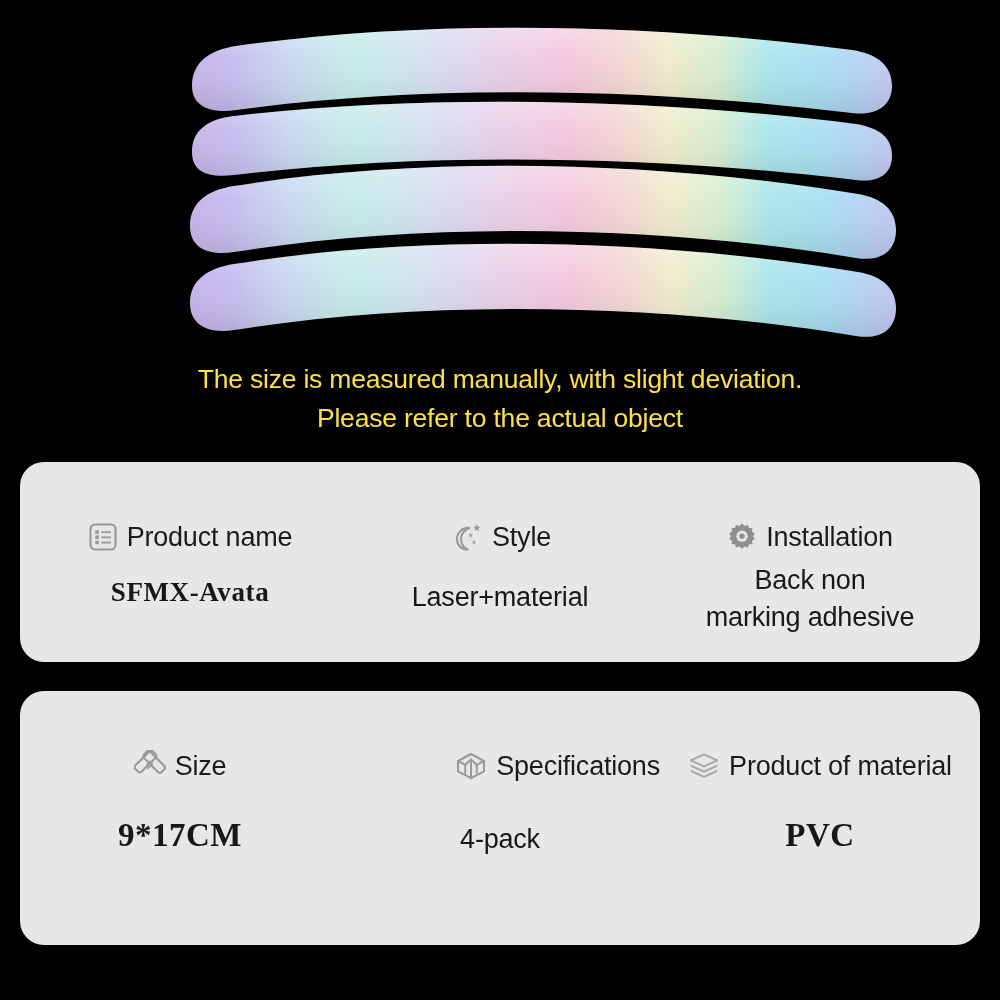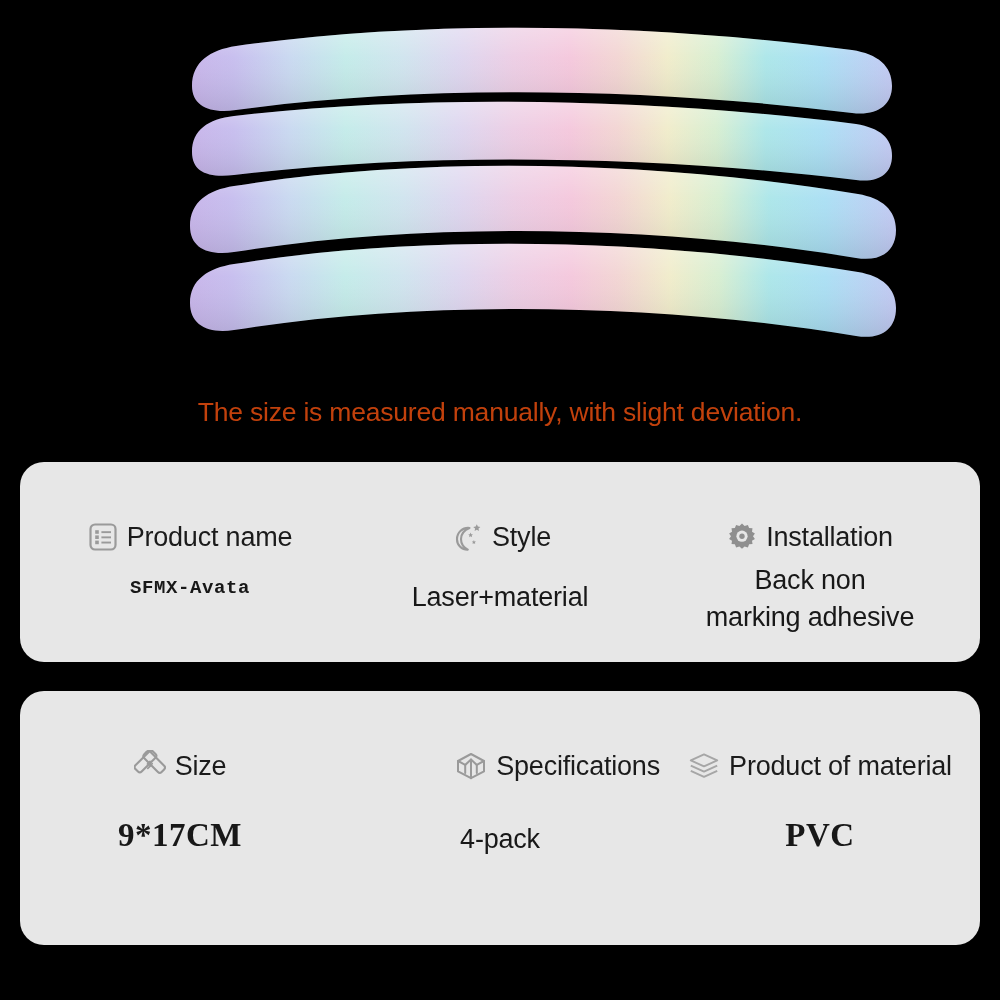--- a/index.html
+++ b/index.html
@@ -23,24 +23,24 @@
     width: 1000px;
     height: 455px;
     background: #000000;
     overflow: hidden;
   }
 
   
   #caption {
     position: absolute;
     left: 0;
-    top: 393px;
+    top: 360px;
     width: 1000px;
     text-align: center;
-    color: #c2410c;
+    color: #fde047;
     font-size: 26.5px;
     line-height: 39px;
     letter-spacing: -0.2px;
     font-family: "Liberation Sans", sans-serif;
   }
   #caption .cap-line { display: block; white-space: nowrap; }
 
   
   .spec-card {
     position: absolute;
@@ -87,23 +87,23 @@
     letter-spacing: -0.2px;
   }
   .spec-value {
     position: absolute;
     left: 0;
     width: 100%;
     text-align: center;
     color: #181818;
   }
   .val-sans-bold {
-    font-family: Liberation Mono, monospace;
+    font-family: Liberation Serif, serif;
     font-weight: bold;
-    font-size: 19px;
+    font-size: 27px;
     letter-spacing: 0.6px;
   }
   .val-sans {
     font-family: "Liberation Sans", sans-serif;
     font-weight: normal;
     font-size: 27px;
     letter-spacing: -0.2px;
     line-height: 37px;
   }
   .val-serif-bold {
@@ -210,20 +210,21 @@
                C 896 330 880 340 856 336
                C 652 302 420 300 234 330
                C 208 334 190 325 190 303 Z" fill="url(#holoShade)"></path>
     </g>
   </svg>
 
 </div>
 
 <div id="caption">
   <span class="cap-line">The size is measured manually, with slight deviation.</span>
+  <span class="cap-line">Please refer to the actual object</span>
 </div>
 
 <div class="spec-card" id="spec-card-1">
   <div class="spec-row">
 
     <div class="spec-col" style="left:0px; width:340px;">
       <div class="spec-head" style="top:58px; height:34px;">
         <span class="spec-icon">
           <svg width="30" height="30" viewBox="0 0 30 30">
             <rect x="2.5" y="2.5" width="25" height="25" rx="4.5" ry="4.5" fill="none" stroke="#9a9a9a" stroke-width="2.2"></rect>

